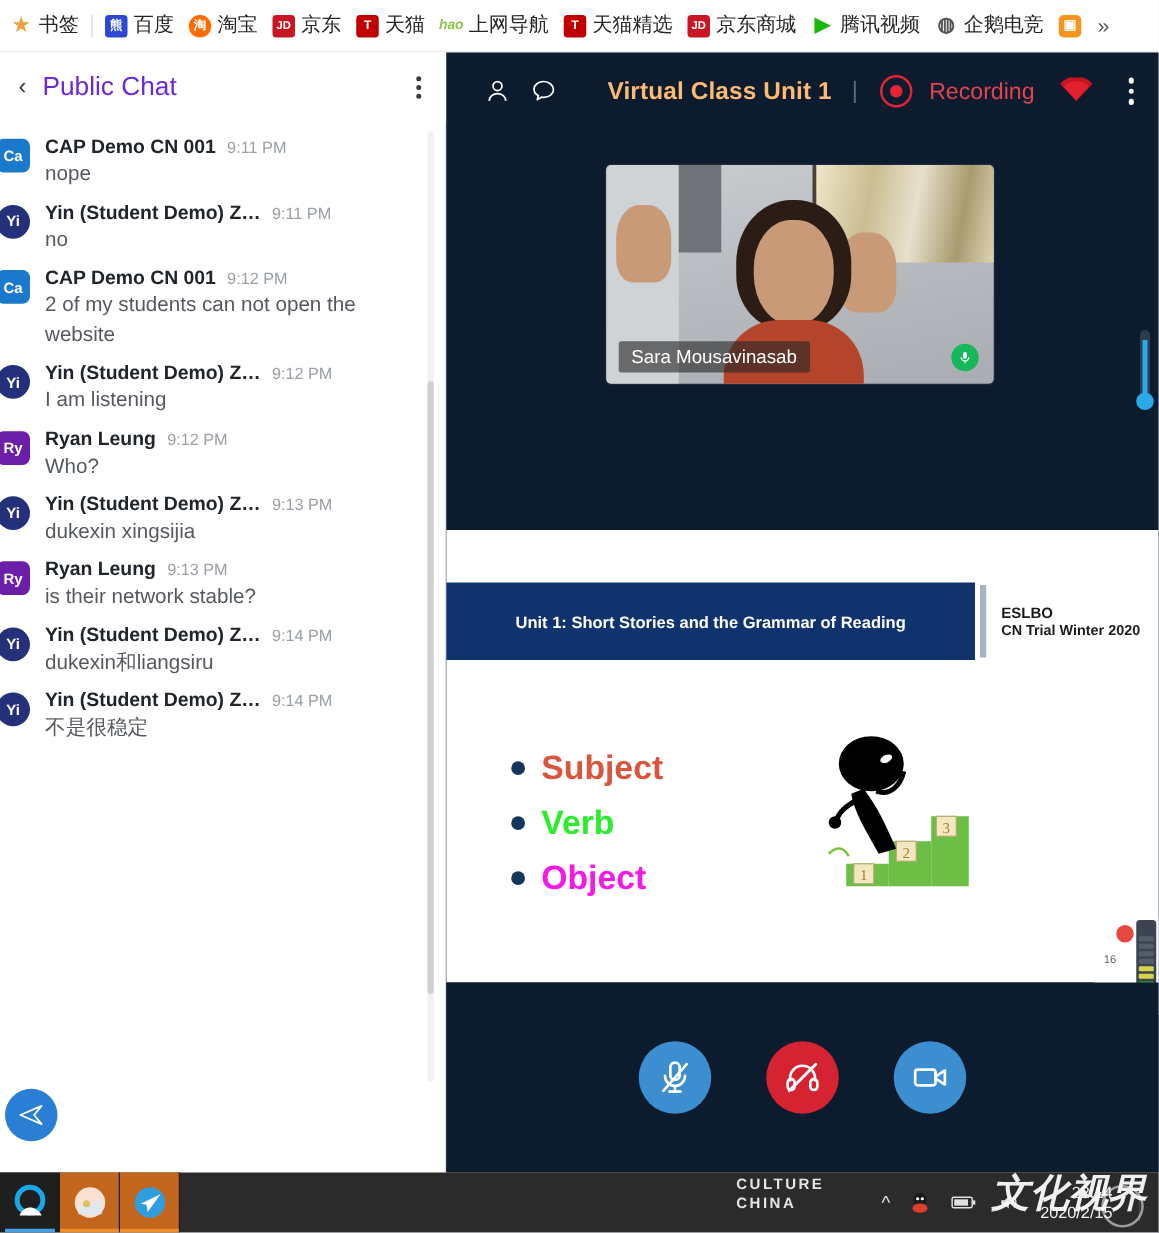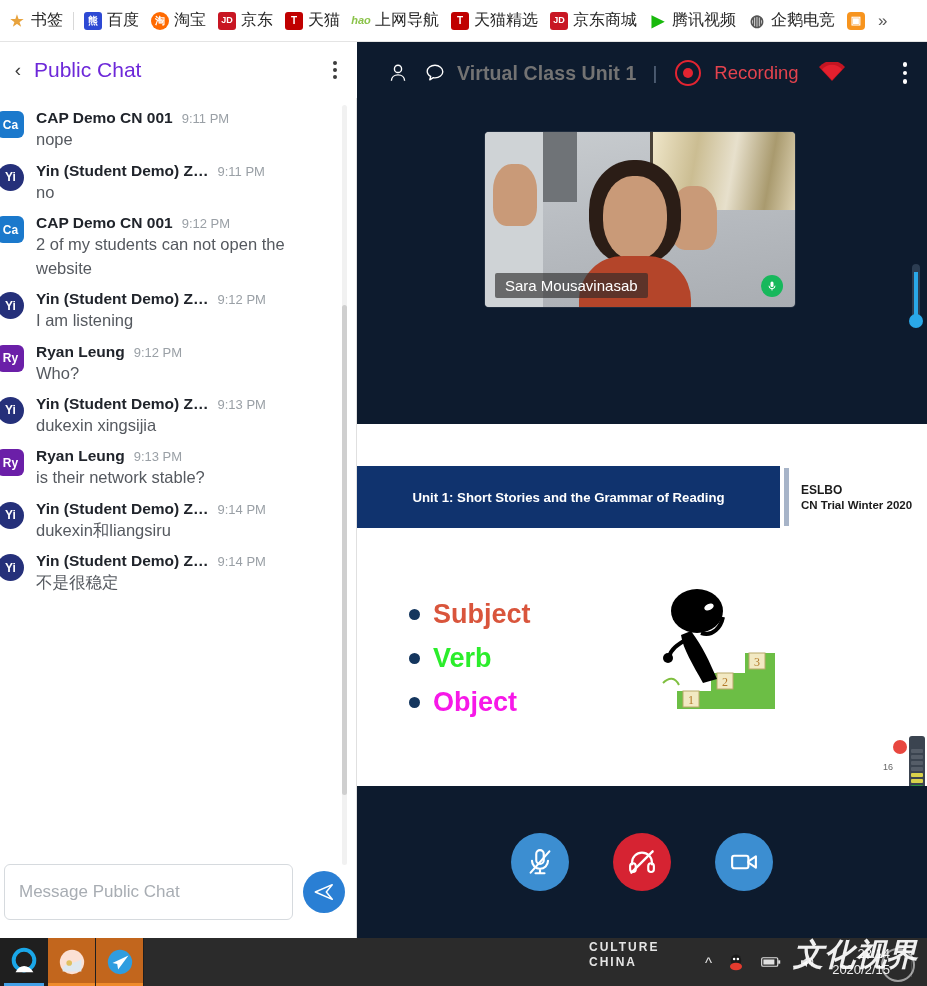--- a/index.html
+++ b/index.html
@@ -115,21 +115,21 @@
     position: absolute; left: 357px; top: 42px; width: 570px; height: 896px;
     background: #0d1b2e; overflow: hidden;
   }
   .meet-header {
     position: absolute; left: 0; top: 0; width: 570px; height: 62px;
     display: flex; align-items: center; gap: 0; padding: 0 16px 0 26px;
     color: #fff;
   }
   .mh-user { width: 30px; display: flex; align-items: center; justify-content: center; }
   .mh-chat { width: 44px; display: flex; align-items: center; justify-content: center; }
-  .mh-title { font-size: 19.5px; font-weight: bold; color: #737373; letter-spacing: .1px; }
+  .mh-title { font-size: 19.5px; font-weight: bold; color: #fdba74; letter-spacing: .1px; margin-left: 29px; }
   .mh-divider { color: #5a6a80; font-size: 19px; margin: 0 16px; }
   .rec-dot-wrap { width: 30px; height: 30px; display: flex; align-items: center; justify-content: center; }
   .rec-ring { width: 26px; height: 26px; border: 2px solid #e32431; border-radius: 50%;
               display: flex; align-items: center; justify-content: center; }
   .rec-core { width: 10px; height: 10px; background: #e32431; border-radius: 50%; }
   .rec-label { font-size: 18.5px; color: #e3434e; margin-left: 11px; }
   .wifi { margin-left: 18px; display: flex; align-items: center; }
   .meet-kebab { margin-left: auto; display: flex; flex-direction: column; gap: 4px; padding: 4px 4px; }
   .meet-kebab .kdot { background: #ffffff; width: 4.5px; height: 4.5px; }
 
@@ -441,21 +441,20 @@
           </div>
         </div>
       </div>
     </div>
 
     <div class="chat-vscroll">
       <div class="chat-vthumb"></div>
     </div>
 
     <div class="chat-input-row">
-      <input class="chat-input" type="text" placeholder="Message Public Chat" style="">
       <button class="send-btn">
         <svg width="22" height="22" viewBox="0 0 24 24">
           <path d="M2.5 12 L21 4 L14.5 12 L21 20 Z" fill="none" stroke="#ffffff" stroke-width="1.6" stroke-linejoin="round"></path>
         </svg>
       </button>
     </div>
   </div>
 
   <div class="meeting">
 

